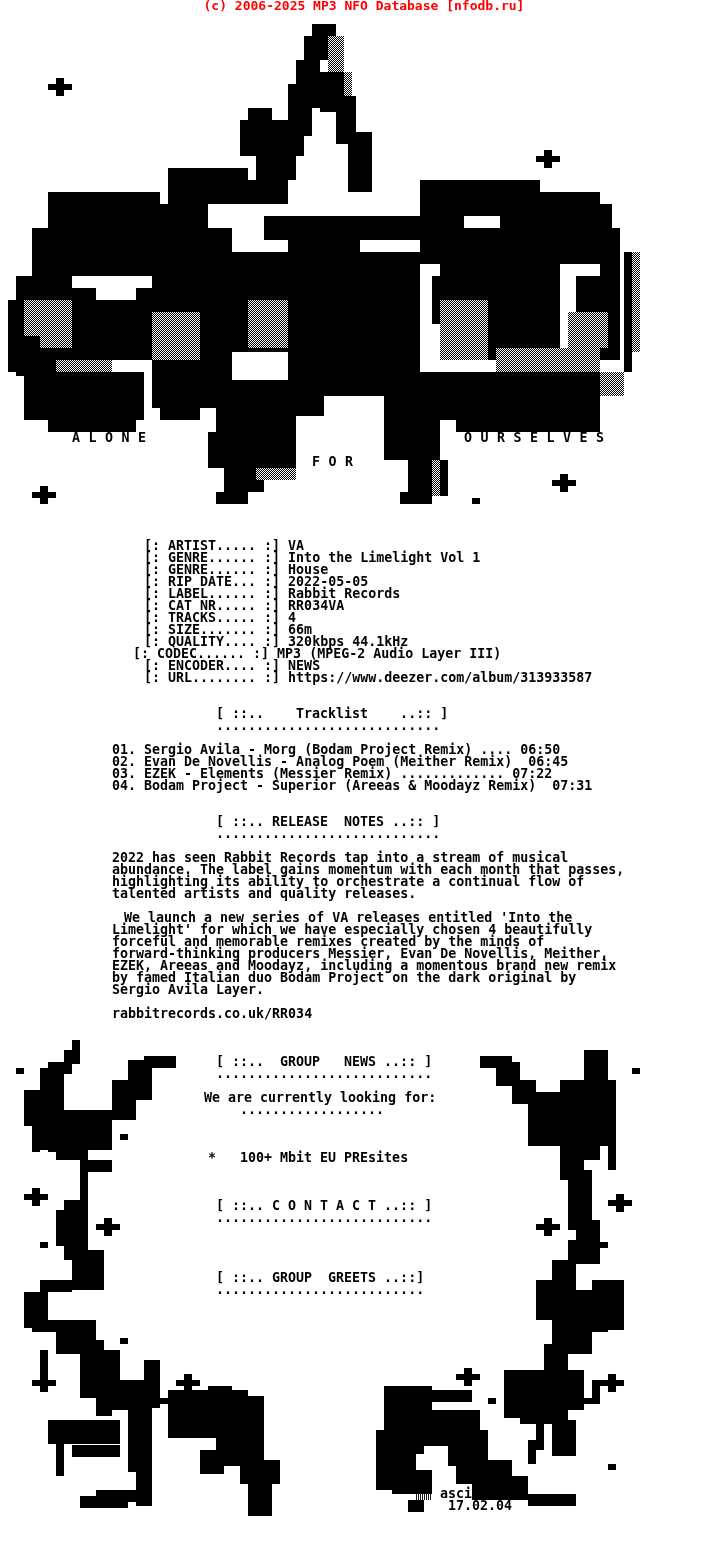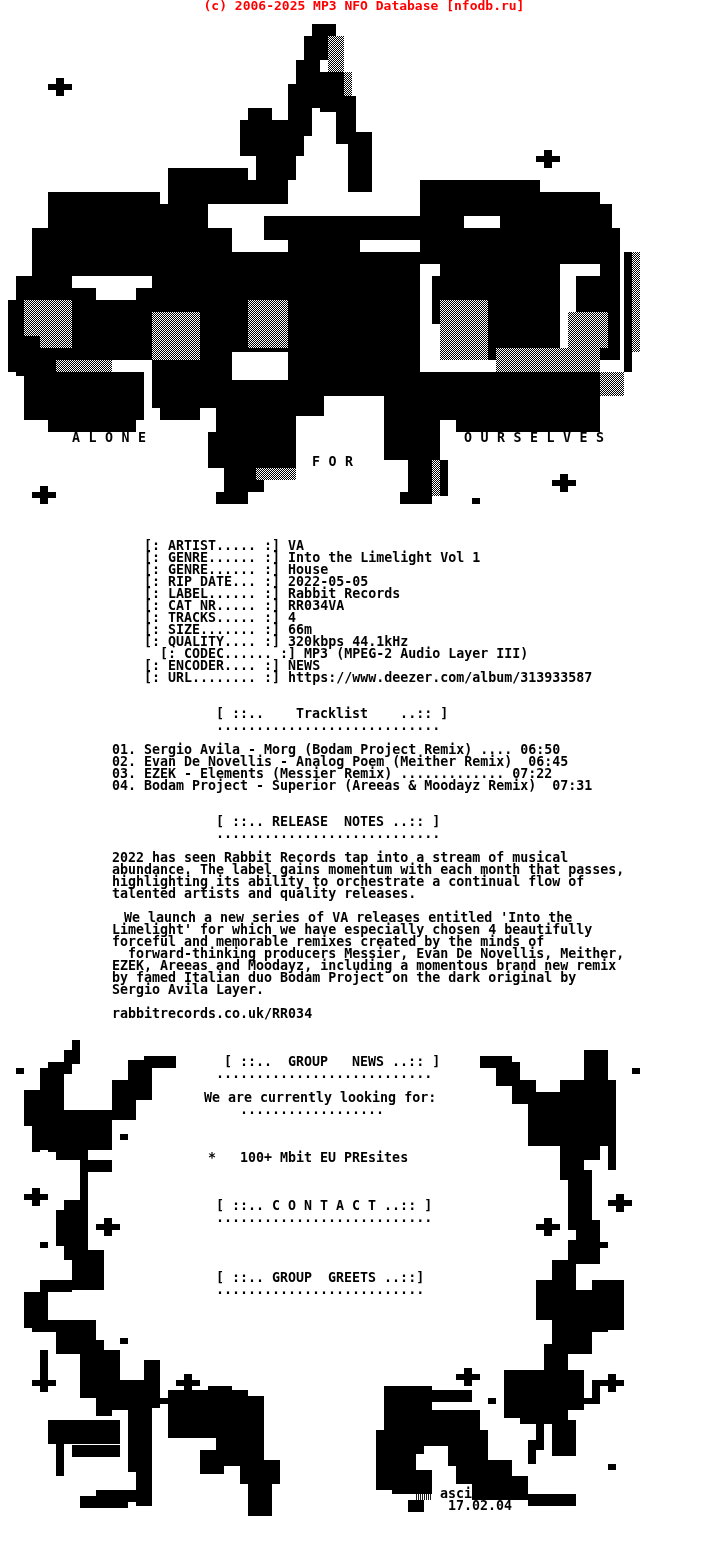--- a/index.html
+++ b/index.html
@@ -131,21 +131,21 @@
 <div>
   <div class="line" style="left:144px;top:540px"><span>[: ARTIST..... :]</span> <span>VA</span></div>
   <div class="line" style="left:144px;top:552px"><span>[: GENRE...... :]</span> <span>Into the Limelight Vol 1</span></div>
   <div class="line" style="left:144px;top:564px"><span>[: GENRE...... :]</span> <span>House</span></div>
   <div class="line" style="left:144px;top:576px"><span>[: RIP DATE... :]</span> <span>2022-05-05</span></div>
   <div class="line" style="left:144px;top:588px"><span>[: LABEL...... :]</span> <span>Rabbit Records</span></div>
   <div class="line" style="left:144px;top:600px"><span>[: CAT NR..... :]</span> <span>RR034VA</span></div>
   <div class="line" style="left:144px;top:612px"><span>[: TRACKS..... :]</span> <span>4</span></div>
   <div class="line" style="left:144px;top:624px"><span>[: SIZE....... :]</span> <span>66m</span></div>
   <div class="line" style="left:144px;top:636px"><span>[: QUALITY.... :]</span> <span>320kbps 44.1kHz</span></div>
-  <div class="line" style="left:160px;top:648px"><span>[: CODEC...... :]</span> <span>MP3 (MPEG-2 Audio Layer III)</span></div>
+  <div class="line" style="left:133px;top:648px"><span>[: CODEC...... :]</span> <span>MP3 (MPEG-2 Audio Layer III)</span></div>
   <div class="line" style="left:144px;top:660px"><span>[: ENCODER.... :]</span> <span>NEWS</span></div>
   <div class="line" style="left:144px;top:672px"><span>[: URL........ :]</span> <span>https://www.deezer.com/album/313933587</span></div>
 </div>
 
 <div>
   <div class="line" style="left:216px;top:708px">[ ::..    Tracklist    ..:: ]</div>
   <div class="line dots" style="left:216px;top:720px">............................</div>
   <div class="line" style="left:112px;top:744px">01. Sergio Avila - Morg (Bodam Project Remix) .... 06:50</div>
   <div class="line" style="left:112px;top:756px">02. Evan De Novellis - Analog Poem (Meither Remix)  06:45</div>
   <div class="line" style="left:112px;top:768px">03. EZEK - Elements (Messier Remix) ............. 07:22</div>
@@ -155,21 +155,21 @@
 <div>
   <div class="line" style="left:216px;top:816px">[ ::.. RELEASE  NOTES ..:: ]</div>
   <div class="line dots" style="left:216px;top:828px">............................</div>
   <div class="line" style="left:112px;top:852px">2022 has seen Rabbit Records tap into a stream of musical</div>
   <div class="line" style="left:112px;top:864px">abundance. The label gains momentum with each month that passes,</div>
   <div class="line" style="left:112px;top:876px">highlighting its ability to orchestrate a continual flow of</div>
   <div class="line" style="left:112px;top:888px">talented artists and quality releases.</div>
   <div class="line" style="left:124px;top:912px">We launch a new series of VA releases entitled 'Into the</div>
   <div class="line" style="left:112px;top:924px">Limelight' for which we have especially chosen 4 beautifully</div>
   <div class="line" style="left:112px;top:936px">forceful and memorable remixes created by the minds of</div>
-  <div class="line" style="left:128px;top:948px">forward-thinking producers Messier, Evan De Novellis, Meither,</div>
+  <div class="line" style="left:112px;top:948px">forward-thinking producers Messier, Evan De Novellis, Meither,</div>
   <div class="line" style="left:112px;top:960px">EZEK, Areeas and Moodayz, including a momentous brand new remix</div>
   <div class="line" style="left:112px;top:972px">by famed Italian duo Bodam Project on the dark original by</div>
   <div class="line" style="left:112px;top:984px">Sergio Avila Layer.</div>
   <div class="line" style="left:112px;top:1008px">rabbitrecords.co.uk/RR034</div>
 </div>
 
 <div class="art">
 
   <div class="b" style="left:64px;top:1050px;width:8px;height:12px"></div>
   <div class="b" style="left:48px;top:1062px;width:24px;height:12px"></div>
@@ -292,21 +292,21 @@
   <div class="b" style="left:600px;top:1242px;width:8px;height:6px"></div>
   <div class="b" style="left:488px;top:1398px;width:8px;height:6px"></div>
   <div class="b" style="left:584px;top:1398px;width:8px;height:6px"></div>
   <div class="b" style="left:608px;top:1464px;width:8px;height:6px"></div>
   <div class="b" style="left:472px;top:1470px;width:8px;height:6px"></div>
   <div class="h" style="left:416px;top:1488px;width:16px;height:12px"></div>
   <div class="s" style="left:408px;top:1500px;width:16px;height:12px"></div>
 </div>
 
 <div>
-  <div class="line" style="left:224px;top:1056px">[ ::..  GROUP   NEWS ..:: ]</div>
+  <div class="line" style="left:216px;top:1056px">[ ::..  GROUP   NEWS ..:: ]</div>
   <div class="line dots" style="left:216px;top:1068px">...........................</div>
   <div class="line" style="left:204px;top:1092px">We are currently looking for:</div>
   <div class="line dots" style="left:240px;top:1104px">..................</div>
   <div class="line" style="left:208px;top:1152px">*   100+ Mbit EU PREsites</div>
 </div>
 
 <div>
   <div class="line" style="left:216px;top:1200px">[ ::.. C O N T A C T ..:: ]</div>
   <div class="line dots" style="left:216px;top:1212px">...........................</div>
 </div>

